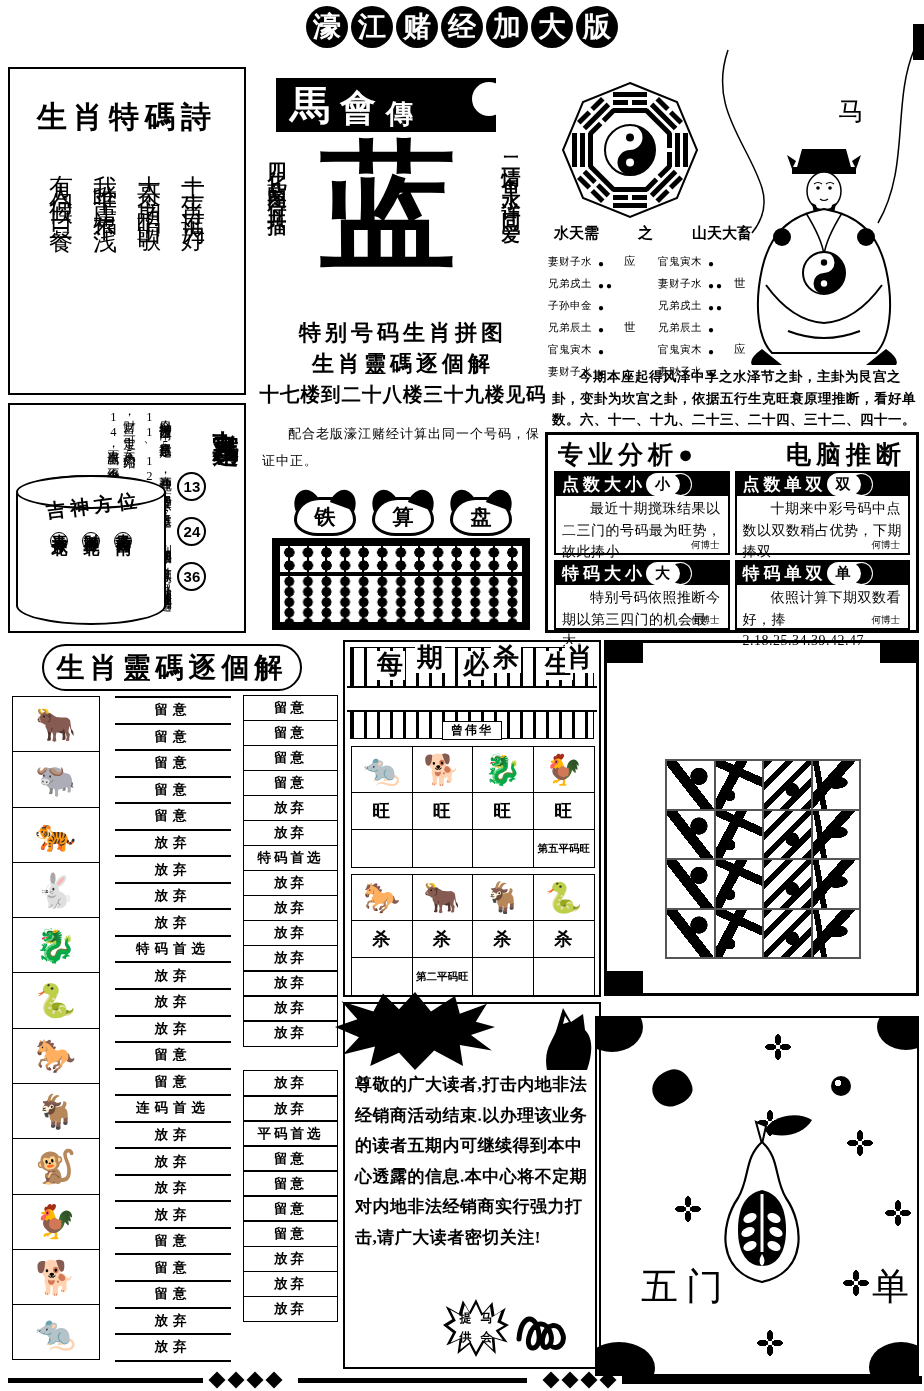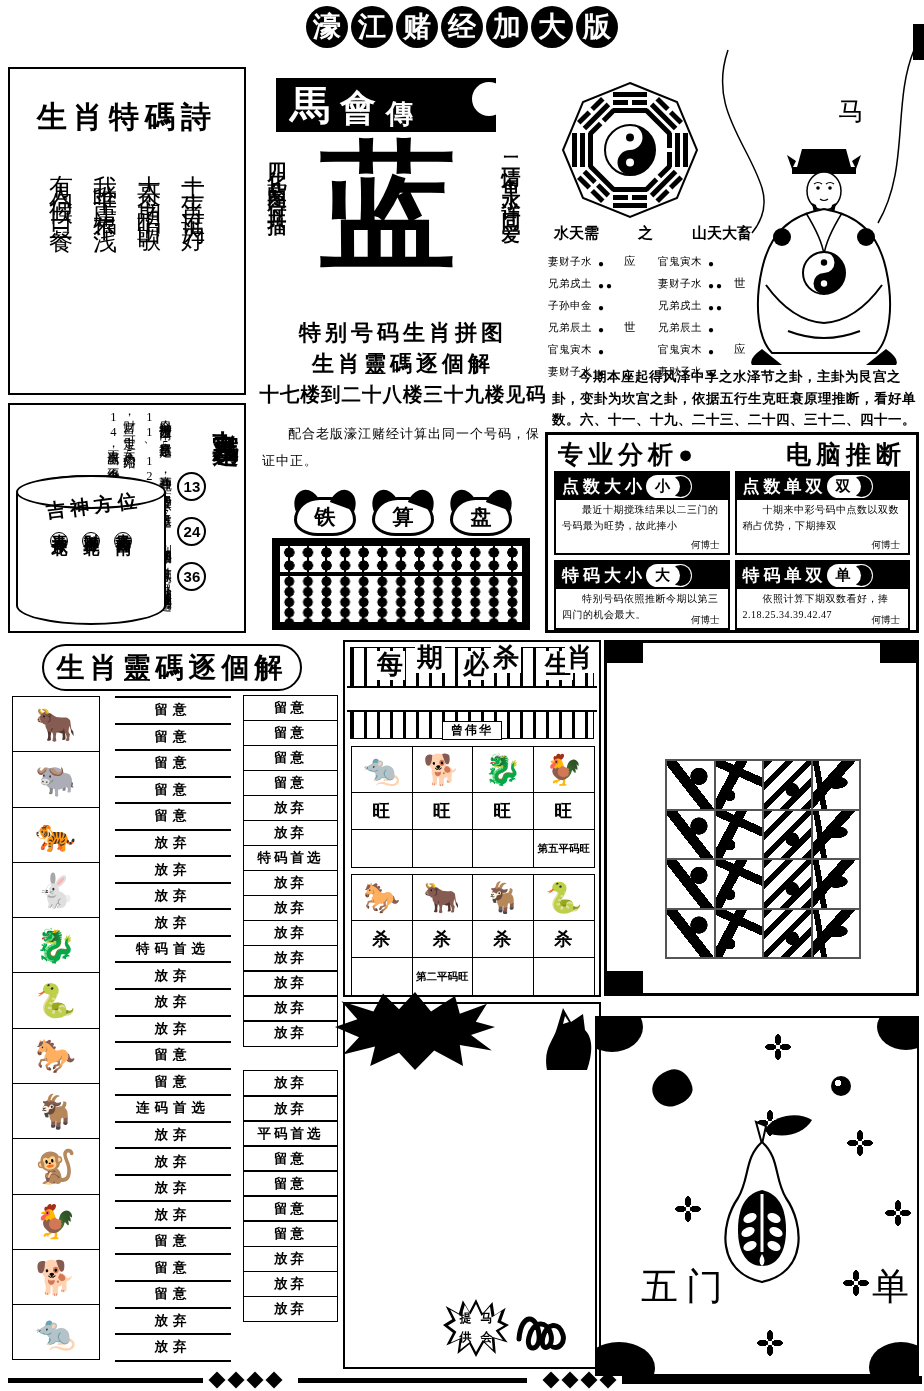--- a/index.html
+++ b/index.html
@@ -95,21 +95,21 @@
   .protitle span{font-size:25px;font-weight:bold;letter-spacing:5px}
   .progrid{display:grid;grid-template-columns:1fr 1fr;grid-template-rows:84px 70px;gap:5px}
   .pbox{border:2px solid #000;position:relative;display:flex;flex-direction:column}
   .pbhead{background:#000;color:#fff;height:27px;display:flex;align-items:center;padding:0 4px 0 6px}
   .pbhead .lab{font-size:17px;font-weight:bold;letter-spacing:4px}
   .badge{position:relative;width:46px;height:23px;background:#fff;border-radius:12px;overflow:hidden;
     display:flex;align-items:center;padding-left:9px}
   .badge .bchar{font-size:15px;font-weight:bold;color:#000;z-index:3}
   .badge::after{content:"";position:absolute;right:1px;top:1px;width:21px;height:21px;border-radius:50%;background:#000;z-index:1}
   .badge::before{content:"";position:absolute;right:12px;top:1px;width:21px;height:21px;border-radius:50%;background:#fff;z-index:2}
-  .pbody{font-size:10px;line-height:1.55;padding:2px 6px 0 6px;text-indent:2em;flex:1;letter-spacing:.5px}
+  .pbody{font-size:14px;line-height:1.55;padding:2px 6px 0 6px;text-indent:2em;flex:1;letter-spacing:.5px}
   .psig{position:absolute;right:8px;bottom:1px;font-size:9.5px}
 
   
   .ztitle{position:absolute;left:42px;top:644px;width:260px;height:47px;border:2.5px solid #000;border-radius:24px;
     display:flex;align-items:center;justify-content:center;font-size:28px;font-weight:bold;letter-spacing:5px}
   .acol{position:absolute;left:12px;top:696px;width:88px;height:664px;border:1.5px solid #000}
   .acell{height:55.3px;border-bottom:1.5px solid #000;display:flex;align-items:center;justify-content:center;font-size:33px}
   .acell:last-child{border-bottom:none}
   .mcol{position:absolute;left:108px;top:696px;width:130px;height:664px}
   .mcolinner{width:116px;margin:0 auto;border-top:2px solid #000}
@@ -675,20 +675,21 @@
         </div>
     </div>
   </div>
 
   <div class="noticebox">
     <div class="burst big"></div>
     <svg class="horsehead" width="54" height="68" viewBox="0 0 54 68">
       <path d="M8,64 C4,42 14,36 18,22 L24,2 L32,16 L44,8 L46,24 C54,32 54,46 48,64 Z" fill="#000"></path>
       <path d="M26,10 L30,16 L24,18 Z" fill="#fff"></path>
     </svg>
+    <div class="ntext">尊敬的广大读者,打击内地非法经销商活动结束.以办理该业务的读者五期内可继续得到本中心透露的信息.本中心将不定期对内地非法经销商实行强力打击,请广大读者密切关注!</div>
     <div class="stamp">
       <div class="burst" style="inset:0;position:absolute;width:100%;height:100%"></div>
       <div class="inner"></div>
       <div class="stampchars">
 
       <span>提</span>
           <span>马</span>
           <span>供</span>
           <span>会</span>
         </div>

